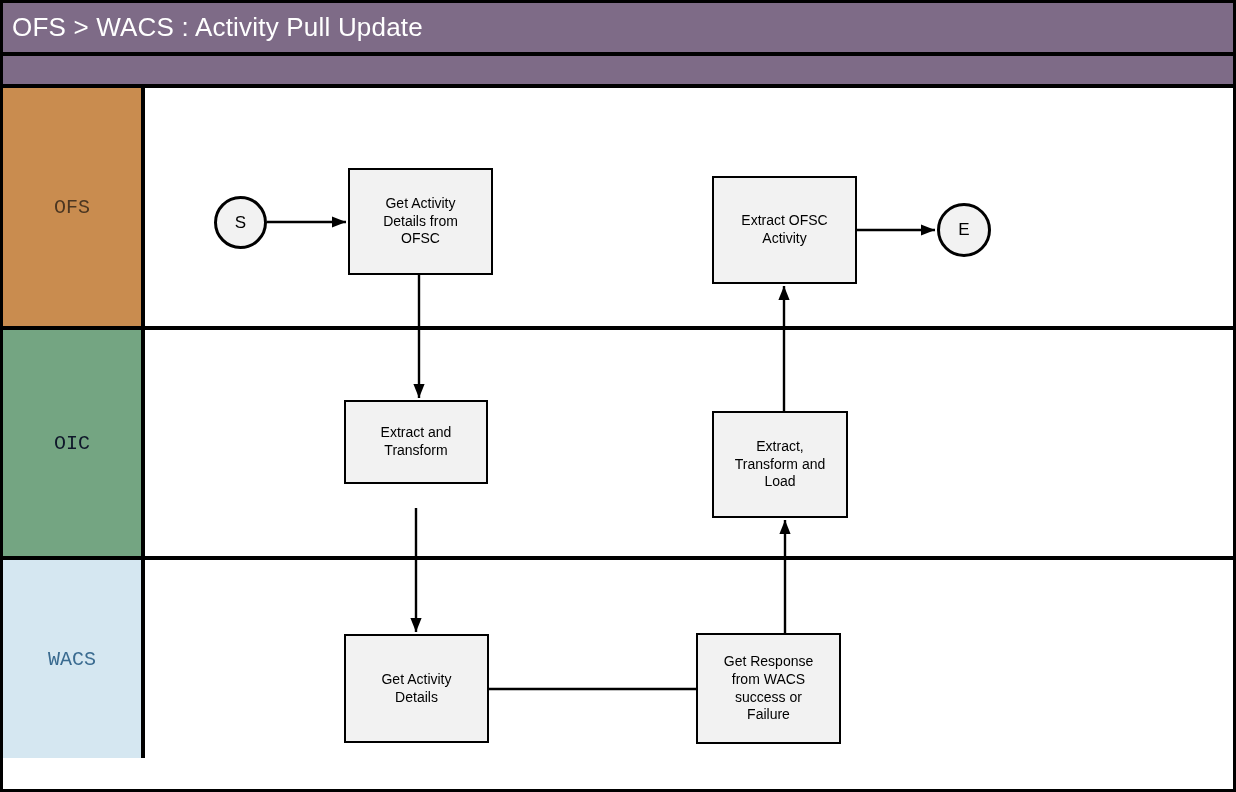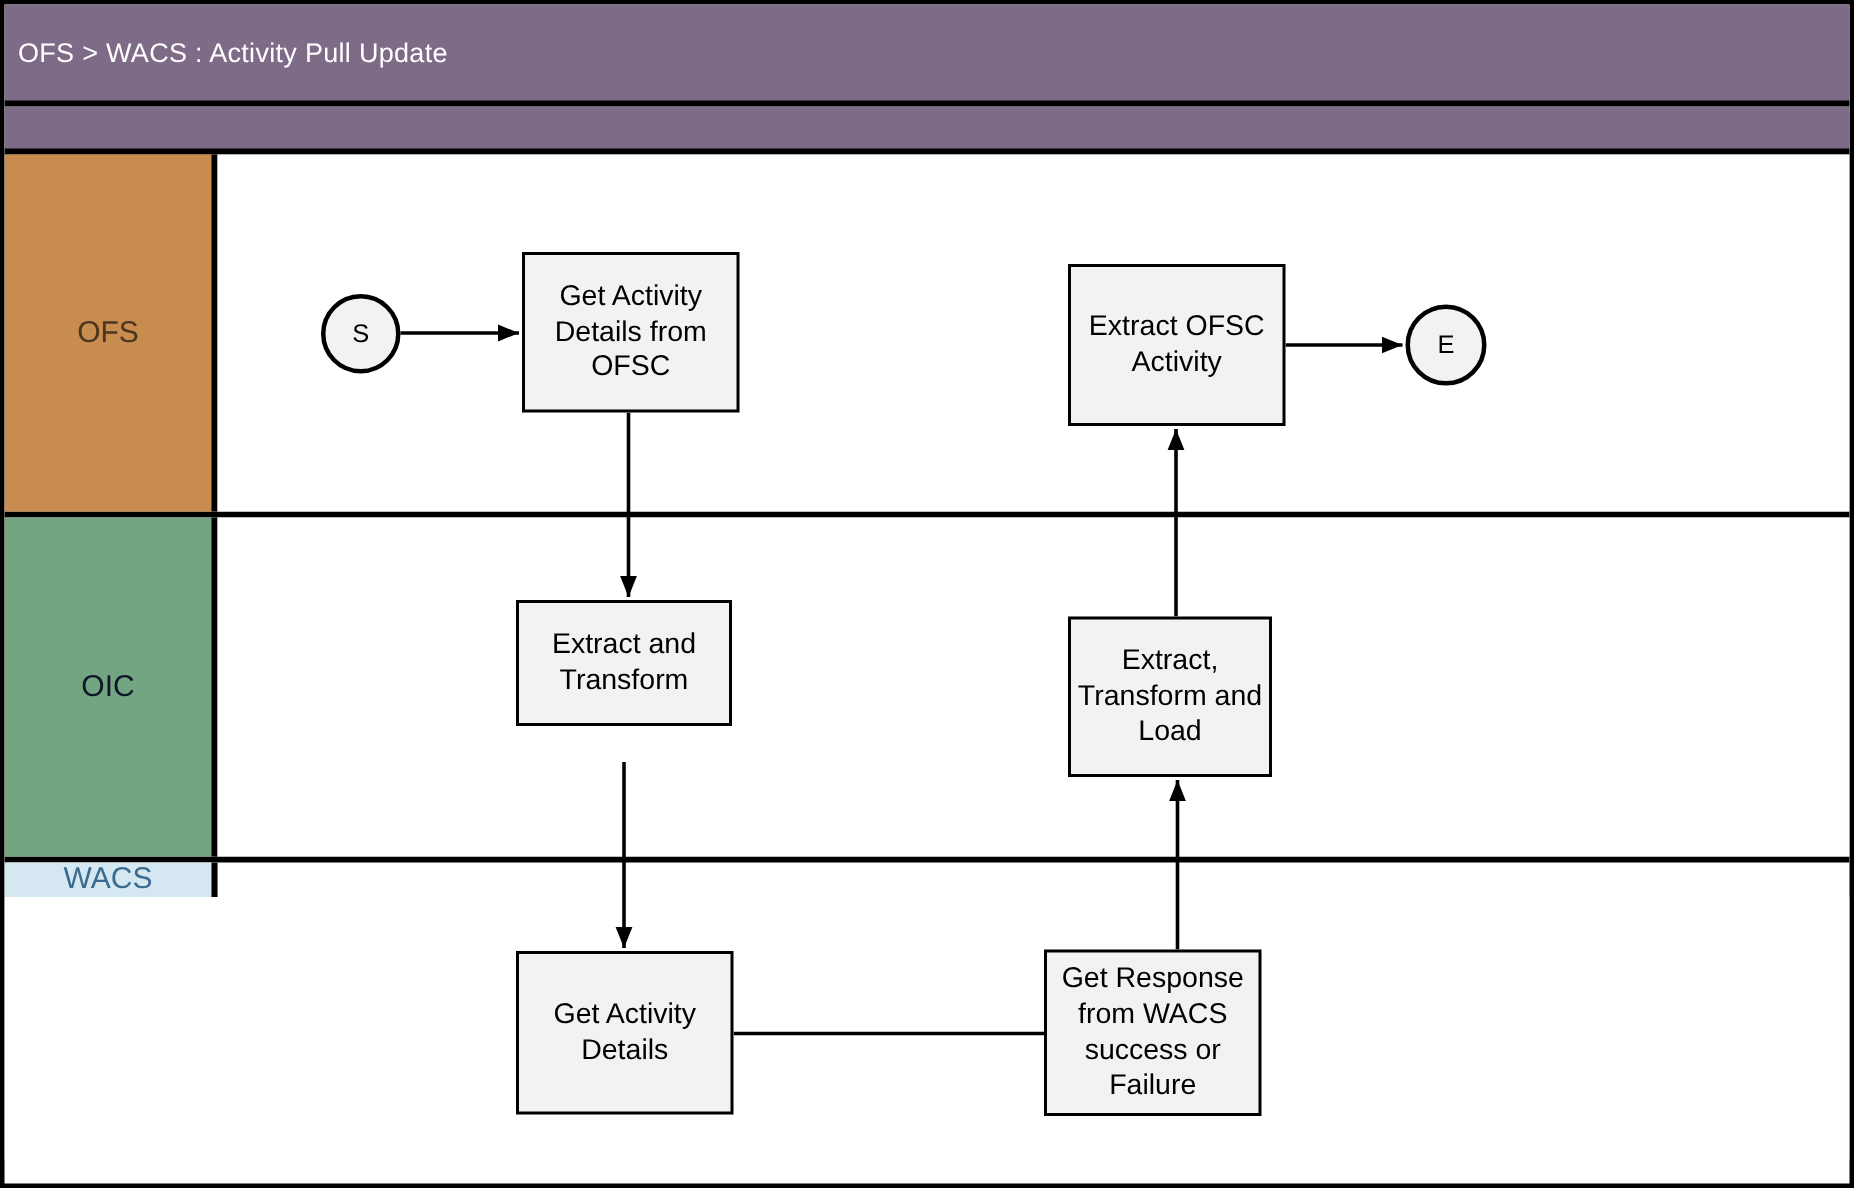--- a/index.html
+++ b/index.html
@@ -7,62 +7,63 @@
   .canvas {
     position: relative;
     width: 1236px;
     height: 792px;
     border: 3px solid #000;
     background: #fff;
     font-family: "Liberation Sans", sans-serif;
     overflow: hidden;
   }
   .title-bar {
-    height: 68px;
+    height: 53px;
     background: #7e6b87;
     border-bottom: 4px solid #000;
     display: flex;
     align-items: center;
     padding-left: 9px;
     color: #ffffff;
-    font-size: 18px;
+    font-size: 26px;
     letter-spacing: 0.2px;
   }
   .phase-bar {
     height: 32px;
     background: #7e6b87;
     border-bottom: 4px solid #000;
   }
   .lane { display: flex; }
   .lane-border { border-bottom: 4px solid #000; }
   .lane-ofs  { height: 242px; }
   .lane-oic  { height: 230px; }
-  .lane-wacs { height: 198px; flex-direction: column; }
+  .lane-wacs { height: 198px; }
   .lane-label {
     width: 142px;
     border-right: 4px solid #000;
     display: flex;
     align-items: center;
     justify-content: center;
     font-size: 20px;
+    font-family: Liberation Mono, monospace;
   }
   .lane-ofs  .lane-label { background: #c98c4f; color: #4b3621; }
   .lane-oic  .lane-label { background: #74a582; color: #0f172a; }
   .lane-wacs .lane-label { background: #d5e7f1; color: #3a6b90; }
   .lane-content { flex: 1; background: #ffffff; }
 
   .node {
     position: absolute;
     background: #f2f2f2;
     border: 2px solid #000;
     display: flex;
     align-items: center;
     justify-content: center;
     text-align: center;
-    font-size: 19px;
+    font-size: 14px;
     line-height: 1.26;
     color: #000;
     white-space: pre-line;
     padding: 2px 4px;
   }
   .terminator {
     border-radius: 50%;
     border-width: 3px;
     font-size: 17px;
     padding: 0;

